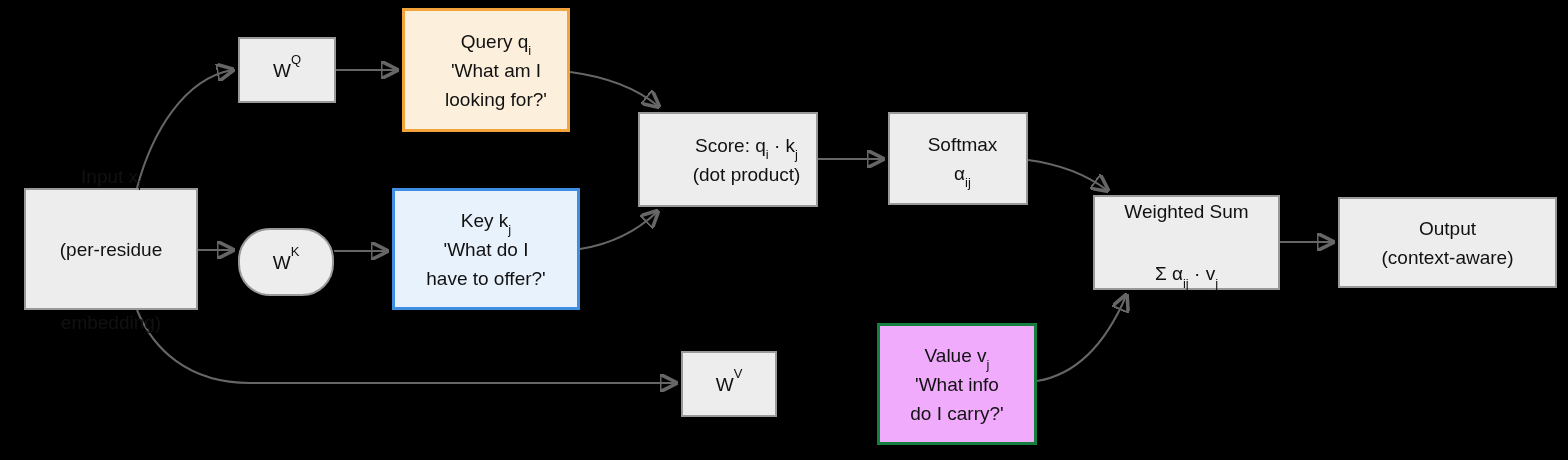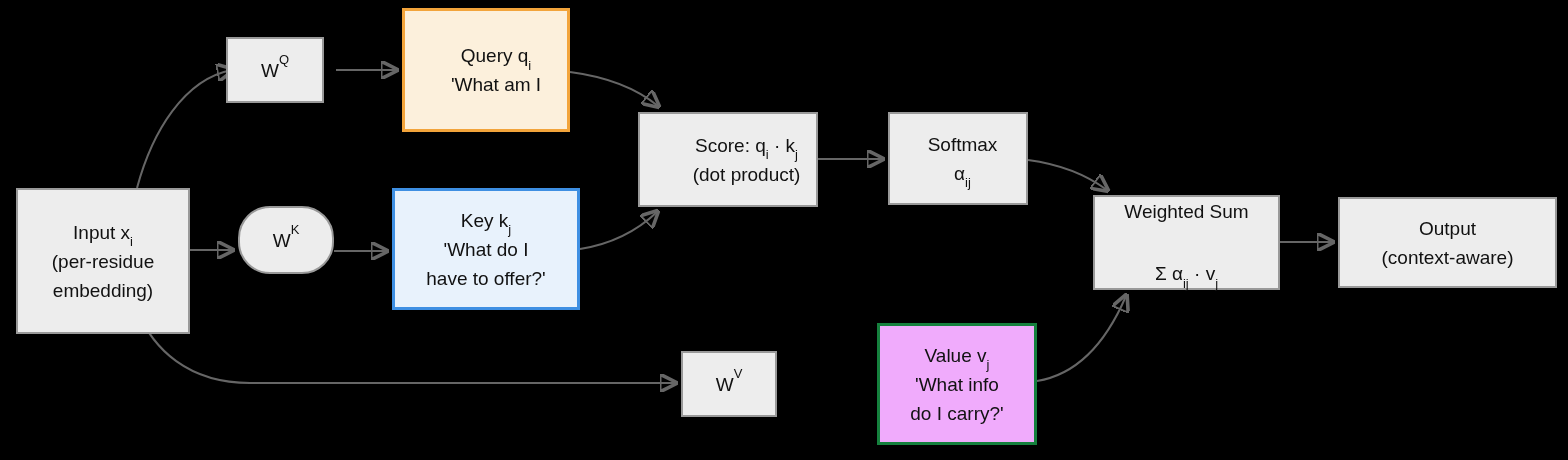--- a/index.html
+++ b/index.html
@@ -33,23 +33,23 @@
     line-height: 29px;
     font-size: 19px;
     white-space: pre;
   }
   .node sub { font-size: 13px; line-height: 0; position: relative; bottom: -3px; }
   .node sup { font-size: 13px; line-height: 0; position: relative; top: -5px; }
   .node.query  { background: #FCF0DC; border: 3px solid #F2A43B; }
   .node.key    { background: #E8F2FC; border: 3px solid #3E8FE2; justify-content: center; }
   .node.value  { background: #f0abfc; border: 3px solid #15803d; }
   
-  .n-input   { left: 16px;    top: 188px; width: 174px; height: 146px; }
-  .n-wq      { left: 226px;  top: 37px;  width: 98px;  height: 66px; }
-  .n-wk      { left: 238px;  top: 206px; width: 96px;  height: 68px; border-radius: 32px; }
+  .n-input   { left: 24px;    top: 188px; width: 174px; height: 122px; gap: 44px; }
+  .n-wq      { left: 238px;  top: 37px;  width: 98px;  height: 66px; }
+  .n-wk      { left: 238px;  top: 228px; width: 96px;  height: 68px; border-radius: 32px; }
   .n-wv      { left: 681px;  top: 351px; width: 96px;  height: 66px; }
   .n-query   { left: 402px;  top: 8px;   width: 168px; height: 124px; padding-left: 20px; }
   .n-key     { left: 392px;  top: 188px; width: 188px; height: 122px; }
   .n-score   { left: 638px;  top: 112px; width: 180px; height: 95px; padding-left: 37px; }
   .n-softmax { left: 888px;  top: 112px; width: 140px; height: 93px; padding-left: 9px; }
   .n-value   { left: 877px;  top: 323px; width: 160px; height: 122px; }
   .n-ws      { left: 1093px; top: 195px; width: 187px; height: 95px; justify-content: space-between; }
   .n-output  { left: 1338px; top: 197px; width: 219px; height: 91px; }
 </style>
 </head>
@@ -90,20 +90,21 @@
     <div class="line"><span>W</span><sup>K</sup></div>
   </div>
 
   <div class="node n-wv">
     <div class="line"><span>W</span><sup>V</sup></div>
   </div>
 
   <div class="node query n-query">
     <div class="line"><span>Query q</span><sub>i</sub></div>
     <div class="line">'What am I</div>
+    <div class="line">looking for?'</div>
   </div>
 
   <div class="node key n-key">
     <div class="line"><span>Key k</span><sub>j</sub></div>
     <div class="line">'What do I</div>
     <div class="line">have to offer?'</div>
   </div>
 
   <div class="node n-score">
     <div class="line"><span>Score: q</span><sub>i</sub><span> · k</span><sub>j</sub></div>

